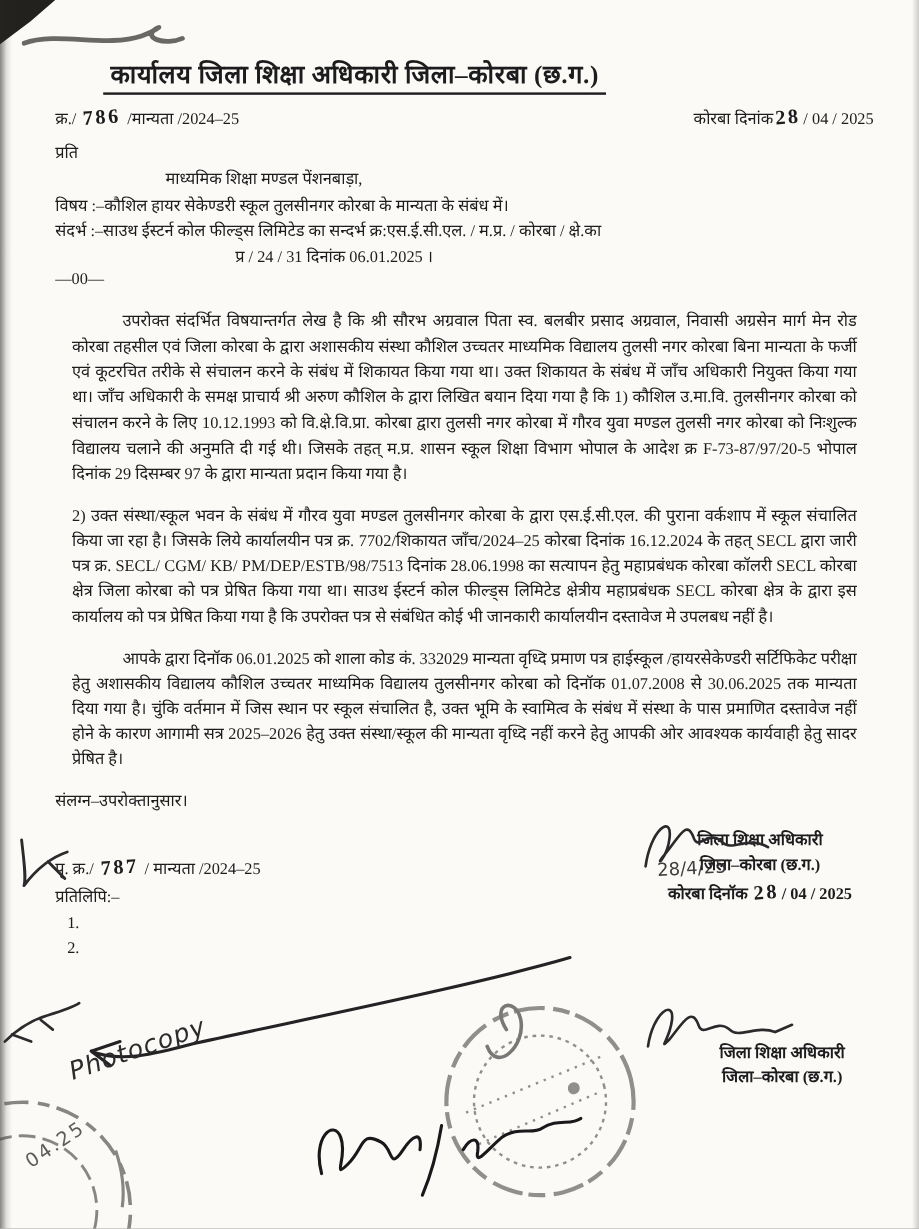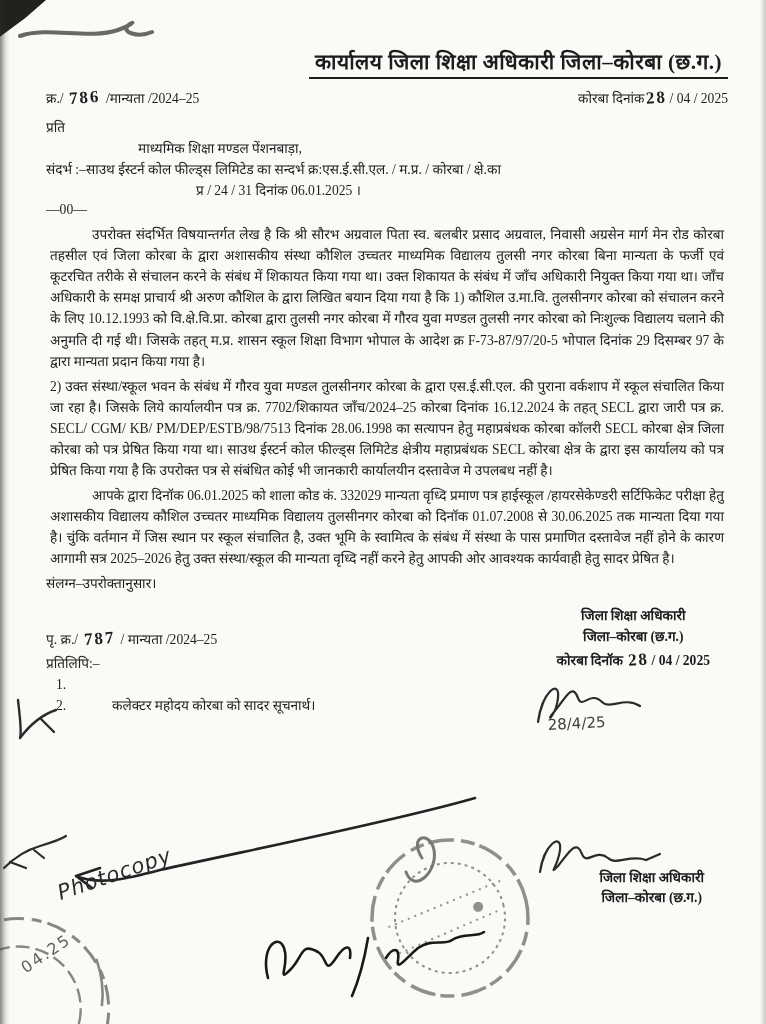--- a/index.html
+++ b/index.html
@@ -15,32 +15,32 @@
   
   .edge-left{position:absolute;left:0;top:0;width:10px;height:100%;
     background:linear-gradient(to right,rgba(40,38,35,.55),rgba(40,38,35,.12) 55%,rgba(40,38,35,0));}
   .edge-right{position:absolute;right:0;top:0;width:6px;height:100%;
     background:linear-gradient(to left,rgba(60,58,55,.25),rgba(60,58,55,0));}
   .torn-corner{position:absolute;left:0;top:0;width:46px;height:40px;
     background:#23211e;clip-path:polygon(0 0,100% 0,55% 45%,0 92%);}
   .smudge{position:absolute;left:18px;top:18px;width:150px;height:30px;}
   .content{position:absolute;left:46px;top:40px;width:682px;font-size:13.6px;line-height:1.55;}
   .title{
-    text-align:right;font-size:21px;font-weight:bold;
+    text-align:left;font-size:21px;font-weight:bold;
     letter-spacing:.5px;margin:6px 0 4px 40px;
   }
   .title span{border-bottom:2px solid #1c1c1e;padding:0 6px 3px;}
   .refrow{display:flex;justify-content:space-between;align-items:baseline;margin-top:6px;}
   .hand{font-size:17px;font-weight:bold;letter-spacing:2px;display:inline-block;transform:rotate(-4deg);padding:0 2px;}
   .prati{margin-top:6px;}
   .recipient{margin-left:92px;}
   .subj{margin-top:2px;}
   .ref2{margin-left:150px;}
   .sep{text-align:left;margin:-2px 0 0;}
-  .para{ text-align:justify;margin:4px;}
+  .para{ text-align:justify;margin:14px;}
   .indent{text-indent:42px;}
   .sig-wrap{position:relative;height:118px;}
   .sigblock{position:absolute;right:18px;top:12px;text-align:center;font-weight:bold;line-height:1.5;}
   .endorse{margin-top:-86px;}
   .copyitem{display:flex;margin-left:10px;}
   .copyitem .num{width:56px;}
   .artifact{position:absolute;pointer-events:none;}
   .photocopy{
     position:absolute;left:55px;top:862px;
     font-family:"DejaVu Sans",sans-serif;
@@ -84,20 +84,21 @@
         <span>कोरबा दिनांक</span><span class="hand">28</span><span>/ 04 / 2025</span>
       </div>
     </div>
 
     <div class="prati">प्रति</div>
 
     <div class="recipient">
       <div>माध्यमिक शिक्षा मण्डल पेंशनबाड़ा,</div>
     </div>
 
+    <div class="subj">विषय :–कौशिल हायर सेकेण्डरी स्कूल तुलसीनगर कोरबा के मान्यता के संबंध में।</div>
     <div>संदर्भ :–साउथ ईस्टर्न कोल फील्ड्स लिमिटेड का सन्दर्भ क्र:एस.ई.सी.एल. / म.प्र. / कोरबा / क्षे.का</div>
     <div class="ref2">प्र / 24 / 31  दिनांक 06.01.2025 ।</div>
 
     <div class="sep">—00—</div>
 
     <p class="para indent">उपरोक्त संदर्भित विषयान्तर्गत लेख है कि श्री सौरभ अग्रवाल पिता स्व. बलबीर प्रसाद अग्रवाल, निवासी अग्रसेन मार्ग मेन रोड कोरबा तहसील एवं जिला कोरबा के द्वारा अशासकीय संस्था कौशिल उच्चतर माध्यमिक विद्यालय तुलसी नगर कोरबा बिना मान्यता के फर्जी एवं कूटरचित तरीके से संचालन करने के संबंध में शिकायत किया गया था। उक्त शिकायत के संबंध में जाँच अधिकारी नियुक्त किया गया था। जाँच अधिकारी के समक्ष प्राचार्य श्री अरुण कौशिल के द्वारा लिखित बयान दिया गया है कि 1) कौशिल उ.मा.वि. तुलसीनगर कोरबा को संचालन करने के लिए 10.12.1993 को वि.क्षे.वि.प्रा. कोरबा द्वारा तुलसी नगर कोरबा में गौरव युवा मण्डल तुलसी नगर कोरबा को निःशुल्क विद्यालय चलाने की अनुमति दी गई थी। जिसके तहत् म.प्र. शासन स्कूल शिक्षा विभाग भोपाल के आदेश क्र F-73-87/97/20-5 भोपाल दिनांक 29 दिसम्बर 97 के द्वारा मान्यता प्रदान किया गया है।</p>
     <p class="para">2) उक्त संस्था/स्कूल भवन के संबंध में गौरव युवा मण्डल तुलसीनगर कोरबा के द्वारा एस.ई.सी.एल. की पुराना वर्कशाप में स्कूल संचालित किया जा रहा है। जिसके लिये कार्यालयीन पत्र क्र. 7702/शिकायत जाँच/2024–25 कोरबा दिनांक 16.12.2024 के तहत् SECL द्वारा जारी पत्र क्र. SECL/ CGM/ KB/ PM/DEP/ESTB/98/7513  दिनांक 28.06.1998 का सत्यापन हेतु महाप्रबंधक कोरबा कॉलरी SECL कोरबा क्षेत्र जिला कोरबा को पत्र प्रेषित किया गया था। साउथ ईस्टर्न कोल फील्ड्स लिमिटेड क्षेत्रीय महाप्रबंधक SECL कोरबा क्षेत्र के द्वारा इस कार्यालय को पत्र प्रेषित किया गया है कि उपरोक्त पत्र से संबंधित कोई भी जानकारी कार्यालयीन दस्तावेज मे उपलबध नहीं है।</p>
     <p class="para indent">आपके द्वारा दिनॉक 06.01.2025 को शाला कोड कं. 332029 मान्यता वृध्दि प्रमाण पत्र हाईस्कूल /हायरसेकेण्डरी सर्टिफिकेट परीक्षा हेतु अशासकीय विद्यालय कौशिल उच्चतर माध्यमिक विद्यालय तुलसीनगर कोरबा को दिनॉक 01.07.2008 से 30.06.2025 तक मान्यता दिया गया है। चुंकि वर्तमान में जिस स्थान पर स्कूल संचालित है, उक्त भूमि के स्वामित्व के संबंध में संस्था के पास प्रमाणित दस्तावेज नहीं होने के कारण आगामी सत्र 2025–2026 हेतु उक्त संस्था/स्कूल की मान्यता वृध्दि नहीं करने हेतु आपकी ओर आवश्यक कार्यवाही हेतु सादर प्रेषित है।</p>
 
     <div>संलग्न–उपरोक्तानुसार।</div>
@@ -118,21 +119,20 @@
         <span>पृ. क्र./</span>
         <span class="hand">787</span>
         <span>/ मान्यता  /2024–25</span>
       </div>
       <div>प्रतिलिपि:–</div>
       <div class="copyitem">
         <span class="num">1.</span>
       </div>
       <div class="copyitem">
         <span class="num">2.</span>
-        <span>कलेक्टर महोदय कोरबा को सादर सूचनार्थ।</span>
       </div>
     </div>
 
   </div>
 
   <div class="artifact" style="left:520px;top:672px;">
     <svg width="150" height="70" viewBox="0 0 150 70">
       <path d="M18,50 C22,20 40,6 38,26 C36,44 24,52 34,40 C46,26 52,10 58,26 C62,38 70,18 82,30 C90,38 104,24 120,34" fill="none" stroke="#2a2a2c" stroke-width="2.2" stroke-linecap="round"></path>
       <text x="28" y="58" font-size="15" font-family="DejaVu Sans, sans-serif" fill="#2a2a2c" transform="rotate(-3 28 58)" opacity=".9">28/4/25</text>
     </svg>

